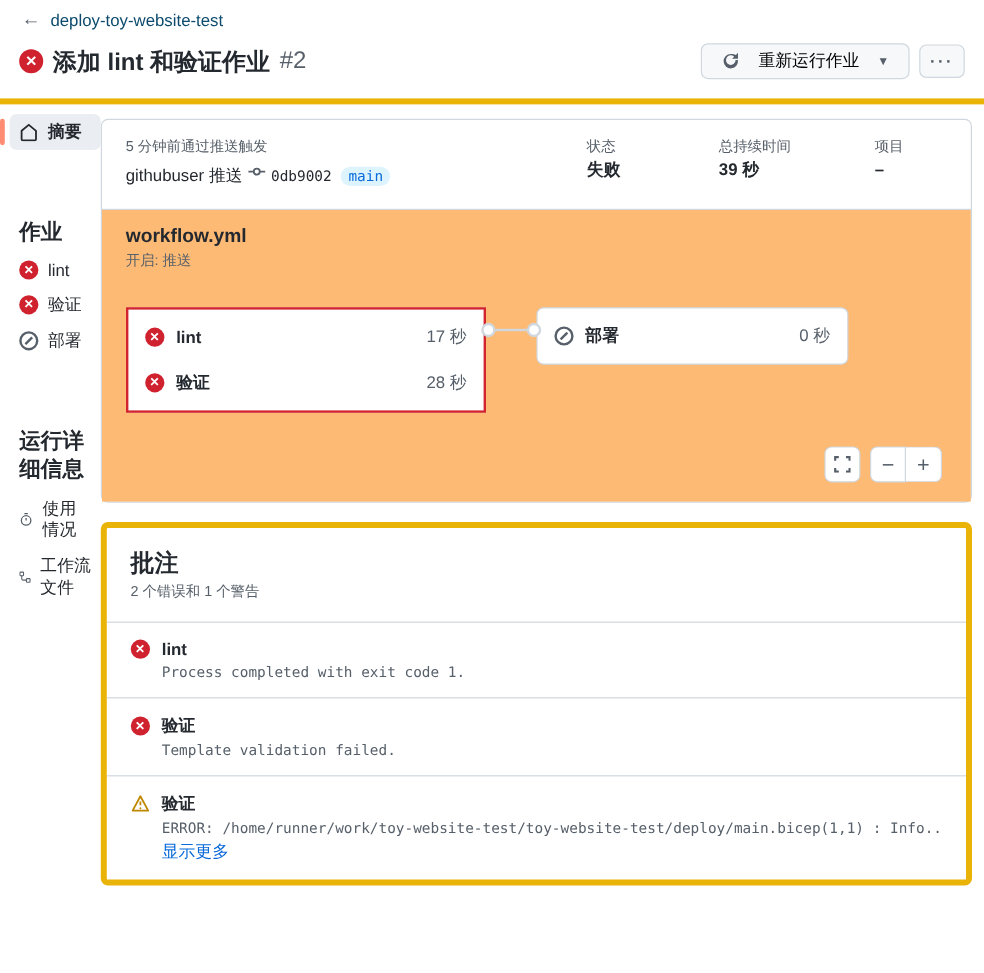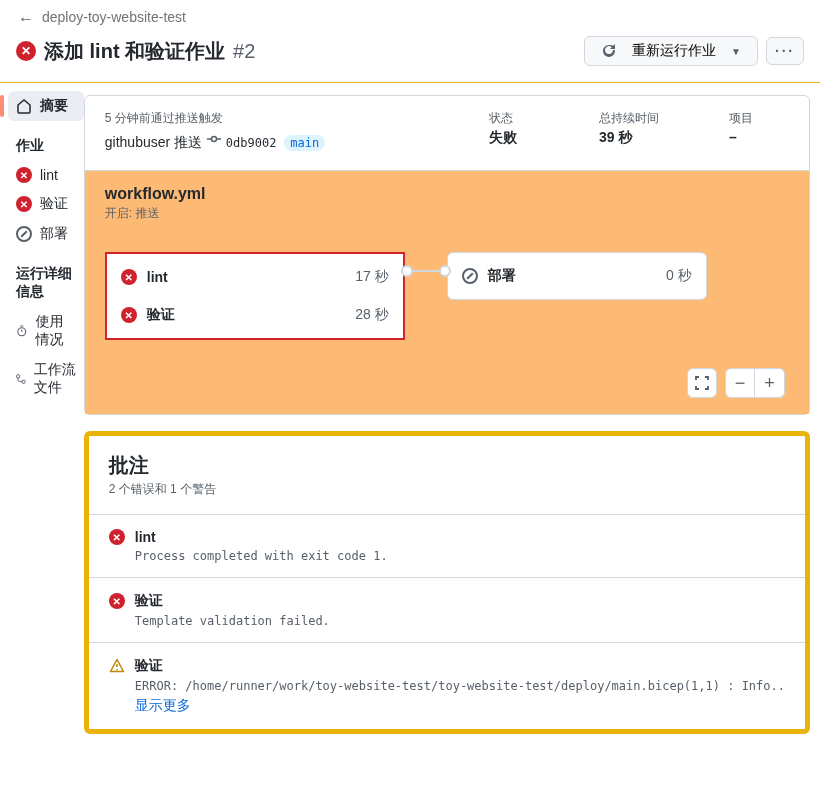--- a/index.html
+++ b/index.html
@@ -1,37 +1,37 @@
 <!DOCTYPE html>
 <html><head>
   <meta charset="utf-8">
   <style>
     * { box-sizing: border-box; margin: 0; padding: 0; }
     body { font-family: -apple-system, BlinkMacSystemFont, "Segoe UI", Helvetica, Arial, sans-serif; font-size: 14px; color: #24292f; background: #fff; width: 820px; }
     
     .back-row { display: flex; align-items: center; gap: 8px; padding: 8px 0 4px 18px; }
     .back-arrow { color: #57606a; font-size: 16px; }
-    .back-link { color: #737373; font-size: 14px; }
-    
-    .header-row { display: flex; align-items: center; padding: 6px 16px 16px 16px; border-bottom: 1px solid #eab308; }
+    .back-link { color: #0c4a6e; font-size: 14px; }
+    
+    .header-row { display: flex; align-items: center; padding: 6px 16px 16px 16px; border-bottom: 5px solid #eab308; }
     .title-wrap { display: flex; align-items: center; gap: 8px; flex: 1; }
     .title-text { font-size: 20px; font-weight: 600; }
     .run-number { font-size: 20px; font-weight: 400; color: #57606a; }
     .btn { display: inline-flex; align-items: center; gap: 15px; padding: 5px 16px; font-size: 14px; border: 1px solid #d0d7de; border-radius: 6px; background: #f6f8fa; cursor: pointer; }
     .btn-kebab { padding: 5px 8px; }
     .kebab-dots { letter-spacing: 2px; font-weight: bold; color: #57606a; }
     .caret-down { font-size: 10px; color: #57606a; }
     
     .main-layout { display: flex; }
     
     .sidebar { width: 155px; padding: 8px 0 8px 8px; }
     .side-item { display: flex; align-items: center; gap: 8px; padding: 6px 8px; border-radius: 6px; cursor: pointer; }
     .side-item.active { background: #eaeef2; position: relative; font-weight: 600; }
     .side-item.active::before { content: ""; position: absolute; left: -8px; top: 4px; bottom: 4px; width: 4px; background: #fd8c73; border-radius: 2px; }
-    .side-heading { padding: 16px 8px 6px 8px; font-weight: 600; font-size: 14px; }
+    .side-heading { padding: 16px 8px 6px 8px; font-weight: 600; font-size: 18px; margin-top: 40px; }
     
     .content { flex: 1; padding: 12px 10px 12px 0; }
     
     .summary-box { border: 1px solid #d0d7de; border-radius: 6px; margin-bottom: 16px; }
     .summary-meta { padding: 14px 20px 18px 20px; border-bottom: 1px solid #d0d7de; }
     .trigger-label { font-size: 12px; color: #57606a; margin-bottom: 4px; }
     .meta-row { display: flex; }
     .meta-left { display: flex; align-items: center; gap: 6px; flex: 1; }
     .meta-left b { font-weight: 400; }
     .commit-icon { display: inline-flex; align-items: center; }

